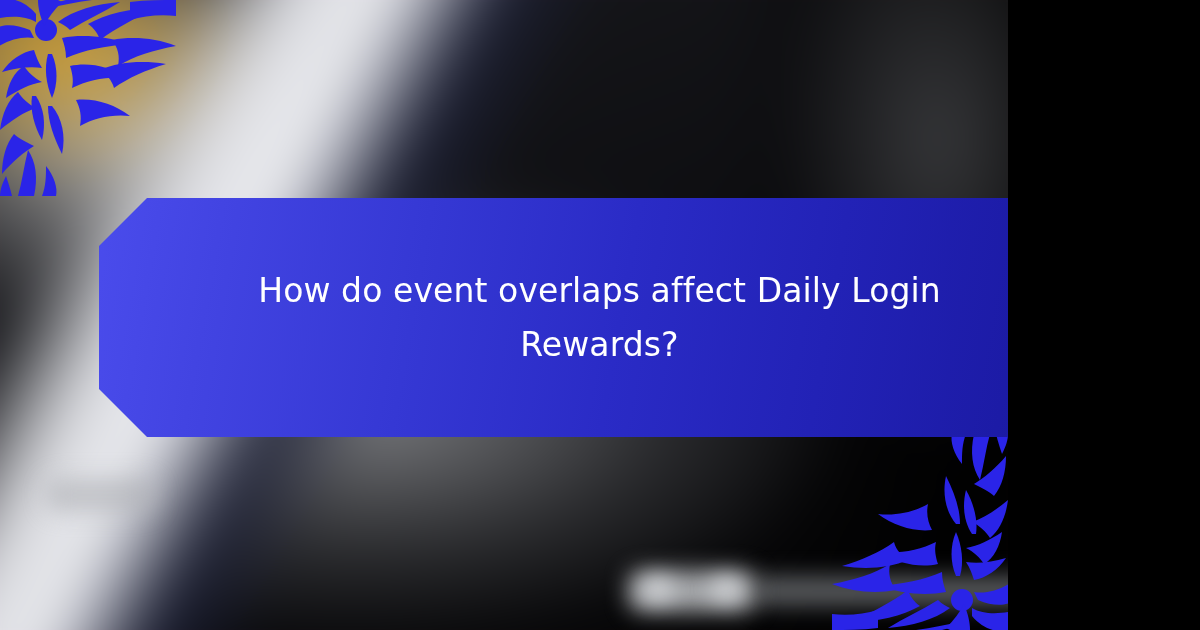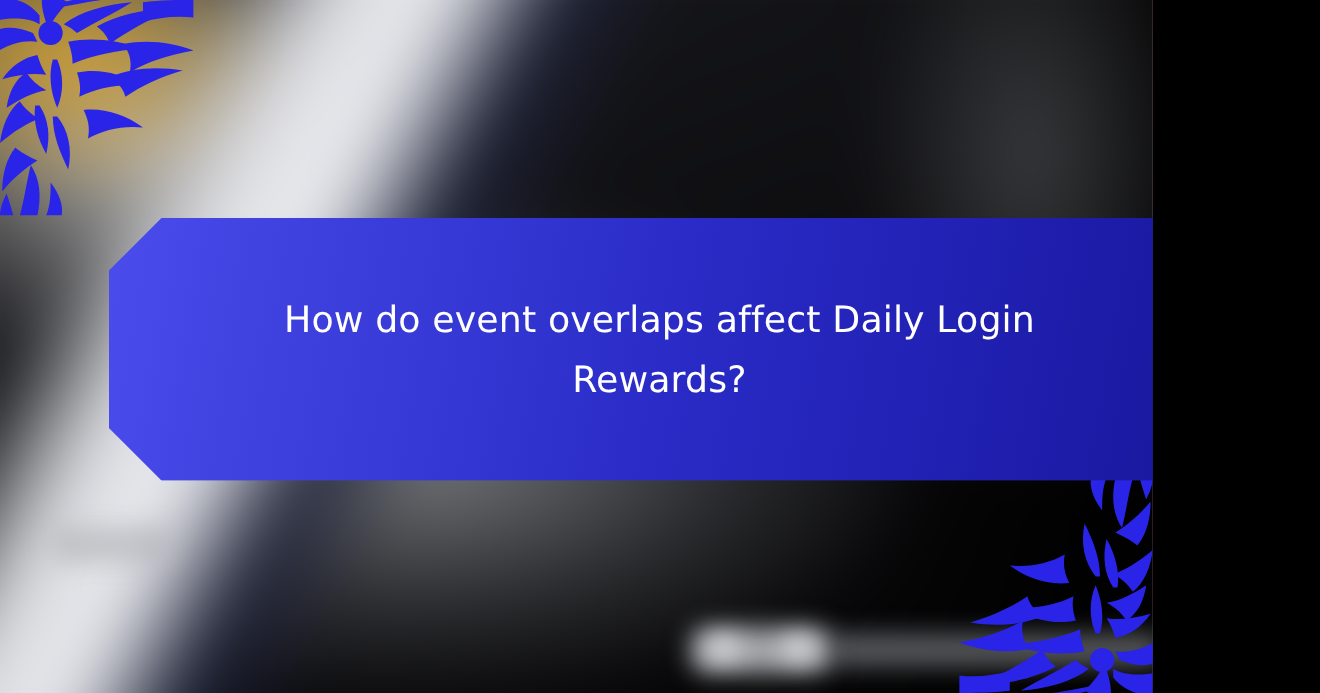--- a/index.html
+++ b/index.html
@@ -9,22 +9,21 @@
   }
   body {
     font-family: "DejaVu Sans", sans-serif;
   }
 
   .canvas {
     position: relative;
     width: 1008px;
     height: 630px;
     overflow: hidden;
-    background: #f9a8d4;
-    padding-left: 40px;
+    background: #ef4444;
   }
 
   
   .bg-photo {
     position: absolute;
     inset: -60px;
     filter: blur(26px) saturate(108%);
     background-color: #0b0b0d;
     background-image:
       

